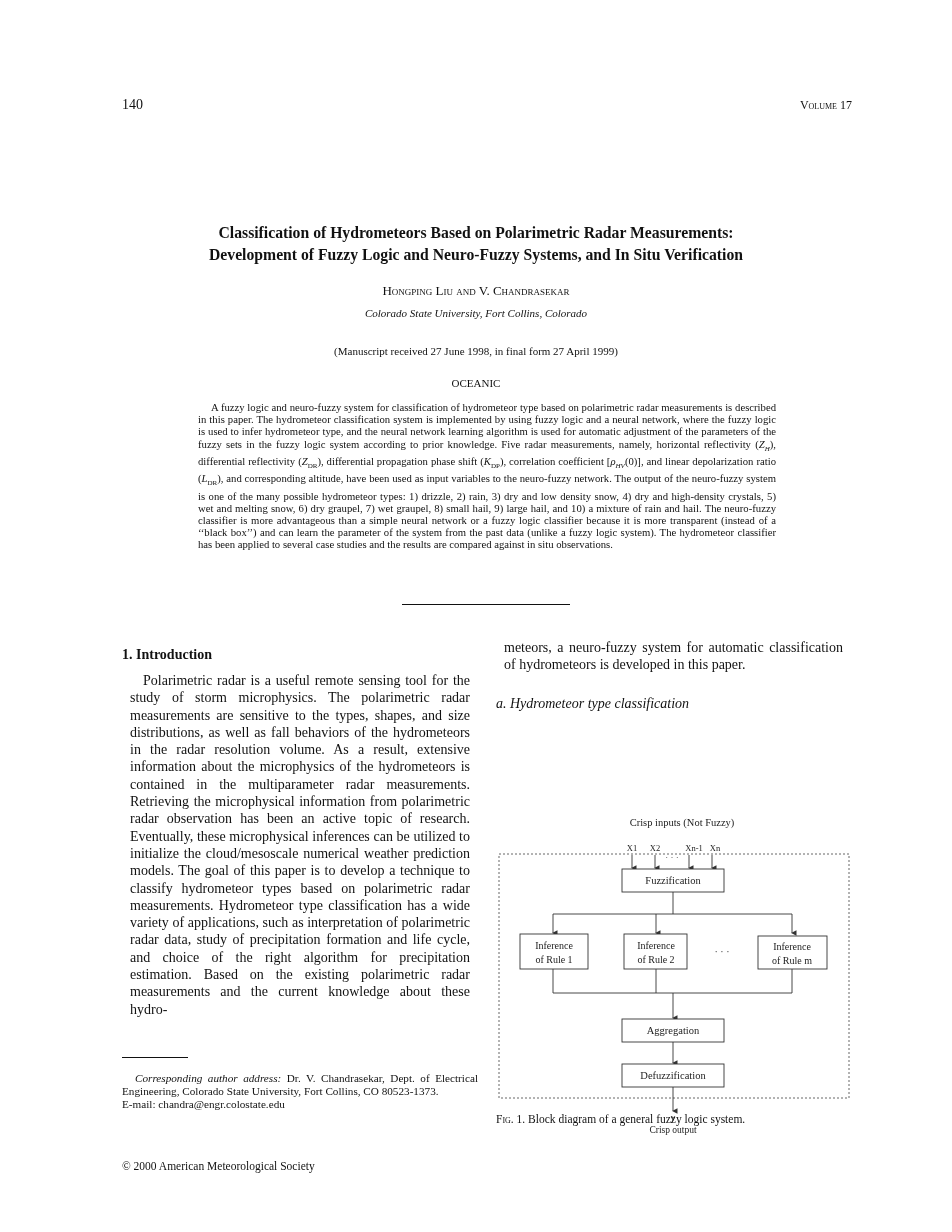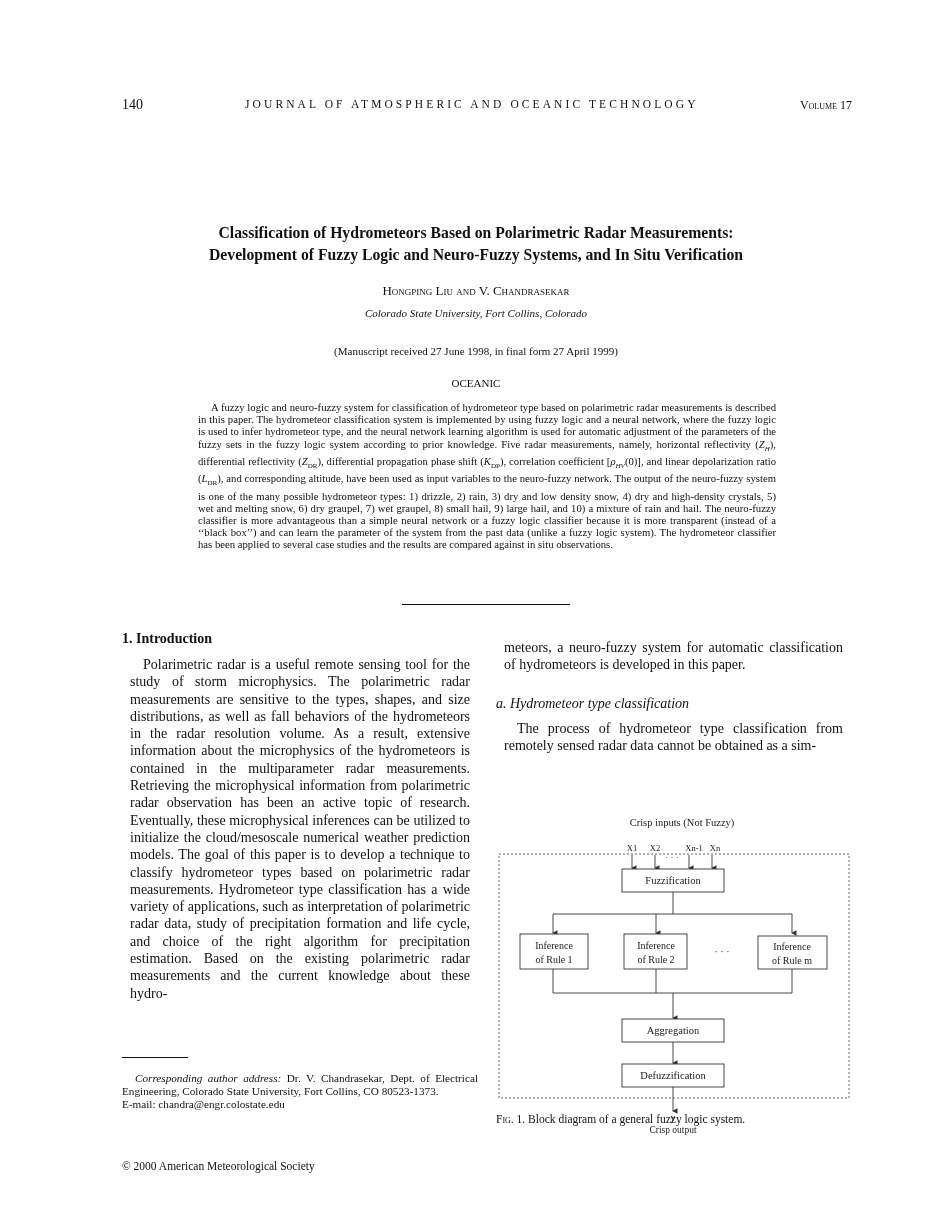--- a/index.html
+++ b/index.html
@@ -13,39 +13,38 @@
   .title { top: 222px; left: 100px; width: 752px; text-align: center; font-weight: bold;
            font-size: 16.2px; line-height: 22px; font-family: "Liberation Serif", serif; transform: scaleX(0.97); }
   .authors { top: 283px; left: 100px; width: 752px; text-align: center; font-size: 13px; font-variant: small-caps; }
   .affil { top: 307px; left: 100px; width: 752px; text-align: center; font-size: 11px; font-style: italic; }
   .manuscript { top: 345px; left: 100px; width: 752px; text-align: center; font-size: 11px; }
   .abstract-h { top: 377px; left: 100px; width: 752px; text-align: center; font-size: 11px; }
   .abstract { top: 401px; left: 198px; width: 578px; font-size: 10.7px; line-height: 12.2px; text-align: justify; text-indent: 13px; }
   .rule { top: 604px; left: 402px; width: 168px; height: 0; border-top: 1.3px solid #111; }
   .col-left { top: 631px; left: 122px; width: 356px; }
   .col-right { top: 631px; left: 496px; width: 355px; }
-  .sec-h { font-weight: bold; font-size: 14px; margin: 0 0 9px 0; }
+  .sec-h { font-weight: bold; font-size: 14px; margin: 16px 0 9px 0; }
   .body-p { font-size: 14px; line-height: 17.3px; text-align: justify; margin: 8px; }
   .indent { text-indent: 13px; }
   .sub-h { font-style: italic; font-size: 14px; margin: 22px 0 8px 0; }
   .footnote-rule { top: 1057px; left: 122px; width: 66px; border-top: 1px solid #111; }
   .footnote { top: 1072px; left: 122px; width: 356px; font-size: 11.2px; line-height: 13.2px; text-align: justify; }
   .footnote .lead { text-indent: 13px; }
   .copyright { top: 1160px; left: 122px; font-size: 11.5px; }
   .figure { top: 778px; left: 496px; width: 360px; height: 330px; margin-top: 36px; }
   .caption { top: 1113px; left: 496px; width: 355px; text-align: left; font-size: 11.5px; }
   .caption .fig { font-variant: small-caps; }
   svg text { font-family: "Liberation Serif", serif; }
 </style>
 </head>
 <body>
 
 <div class="abs running-head">
   <span class="page-num">140</span>
-  <span class="journal">JOURNAL OF ATMOSPHERIC AND OCEANIC TECHNOLOGY</span>
   <span class="volume">Volume 17</span>
 </div>
 
 <div class="abs title">
   <div>Classification of Hydrometeors Based on Polarimetric Radar Measurements:</div>
   <div>Development of Fuzzy Logic and Neuro-Fuzzy Systems, and In Situ Verification</div>
 </div>
 <div class="abs authors">Hongping Liu and V. Chandrasekar</div>
 <div class="abs affil">Colorado State University, Fort Collins, Colorado</div>
 <div class="abs manuscript">(Manuscript received 27 June 1998, in final form 27 April 1999)</div>
@@ -56,21 +55,20 @@
 <div class="abs rule"></div>
 
 <div class="abs col-left">
   <div class="sec-h">1.  Introduction</div>
   <p class="body-p indent">Polarimetric radar is a useful remote sensing tool for the study of storm microphysics. The polarimetric radar measurements are sensitive to the types, shapes, and size distributions, as well as fall behaviors of the hydrometeors in the radar resolution volume. As a result, extensive information about the microphysics of the hydrometeors is contained in the multiparameter radar measurements. Retrieving the microphysical information from polarimetric radar observation has been an active topic of research. Eventually, these microphysical inferences can be utilized to initialize the cloud/mesoscale numerical weather prediction models. The goal of this paper is to develop a technique to classify hydrometeor types based on polarimetric radar measurements. Hydrometeor type classification has a wide variety of applications, such as interpretation of polarimetric radar data, study of precipitation formation and life cycle, and choice of the right algorithm for precipitation estimation. Based on the existing polarimetric radar measurements and the current knowledge about these hydro-</p>
 </div>
 
 <div class="abs col-right">
   <p class="body-p">meteors, a neuro-fuzzy system for automatic classification of hydrometeors is developed in this paper.</p>
   <div class="sub-h">a.  Hydrometeor type classification</div>
-  <p class="body-p indent">The process of hydrometeor type classification from remotely sensed radar data cannot be obtained as a sim-</p>
 </div>
 
 <div class="abs figure">
   <svg width="360" height="330" viewBox="0 0 360 330">
     <defs>
       <marker id="arr" markerWidth="6" markerHeight="6" refX="3" refY="5" orient="auto">
         <path d="M0,0 L6,0 L3,6 z" fill="#333"></path>
       </marker>
     </defs>
     <text x="186" y="12" font-size="10.5" text-anchor="middle" fill="#222">Crisp inputs (Not Fuzzy)</text>

